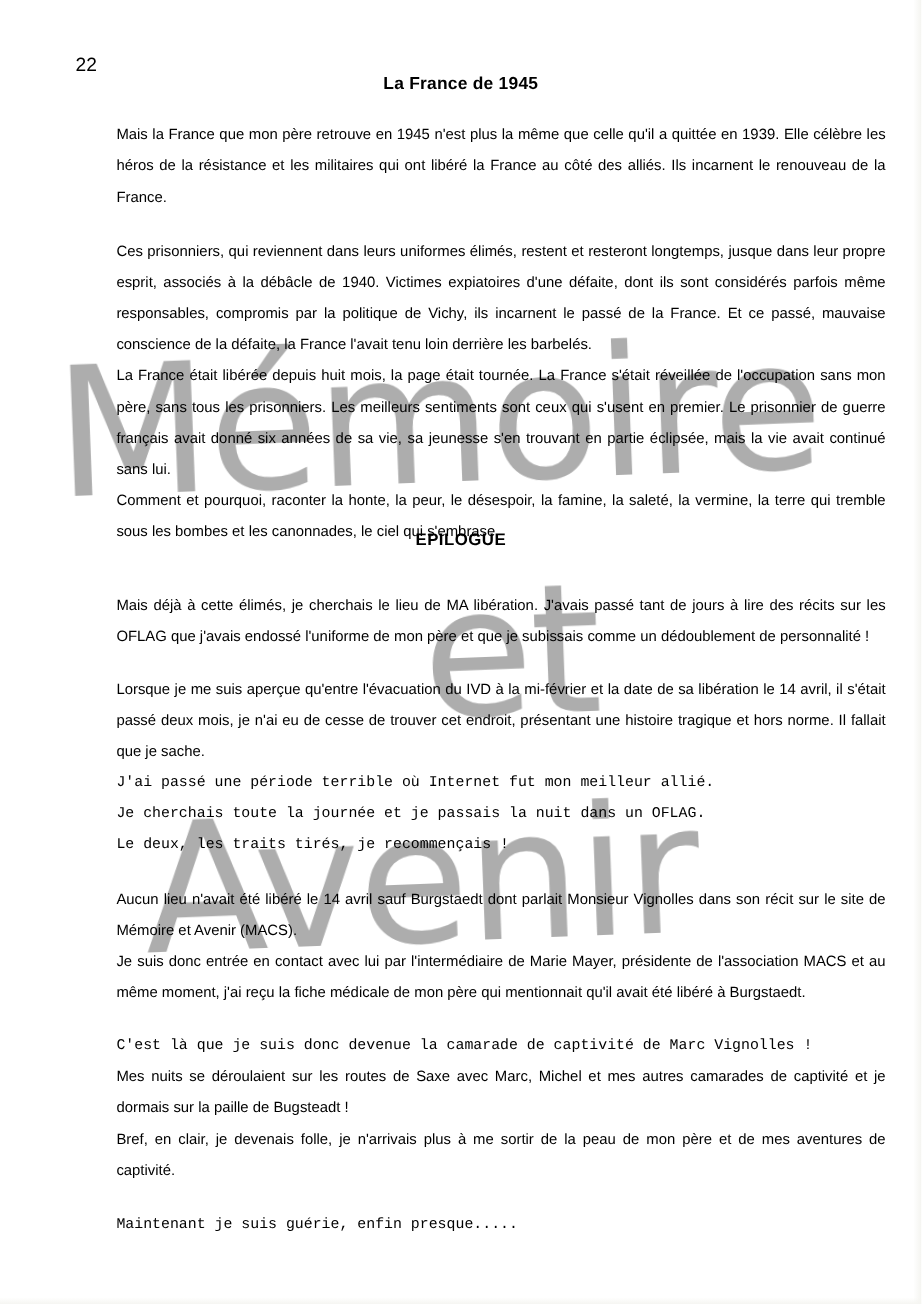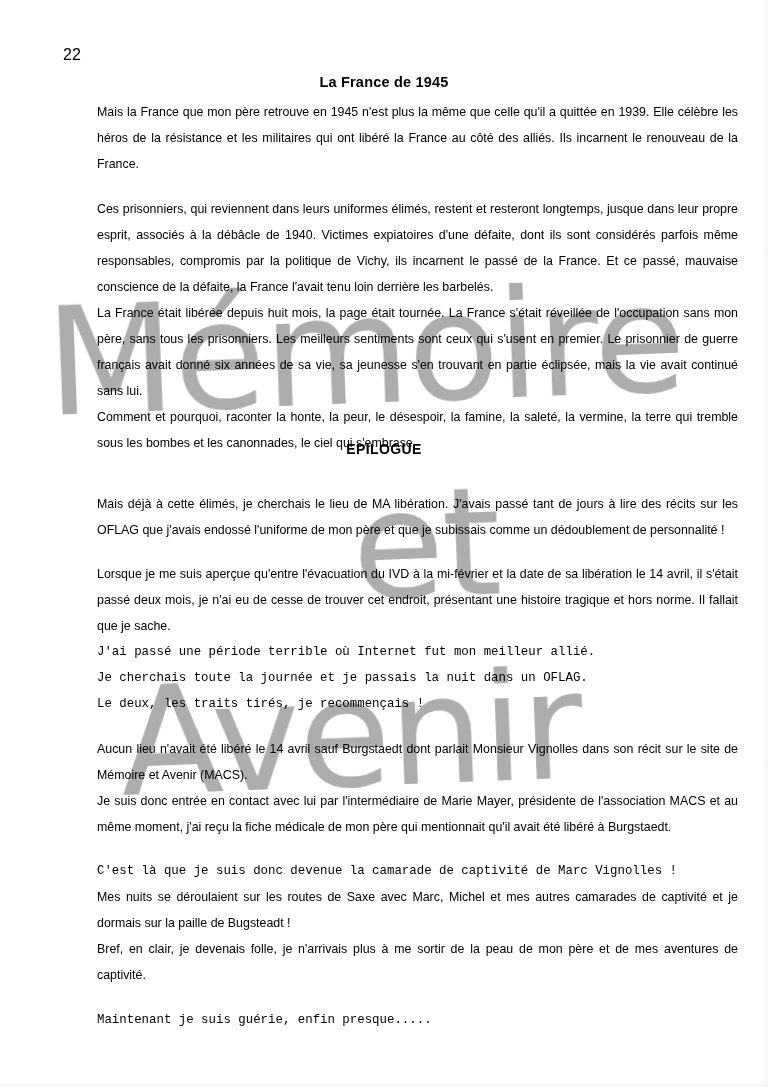--- a/index.html
+++ b/index.html
@@ -95,21 +95,20 @@
 
   .doc-title {
     position: absolute;
     left: 0;
     right: 0;
     top: 62px;
     text-align: center;
     font-size: 14.5px;
     font-weight: bold;
     letter-spacing: 0.2px;
-    margin-top: 12px;
   }
 
   .body-block {
     position: absolute;
     left: 63px;
     width: 641px;
     font-size: 12.4px;
     line-height: 26px;
     text-align: justify;
     text-justify: inter-word;

